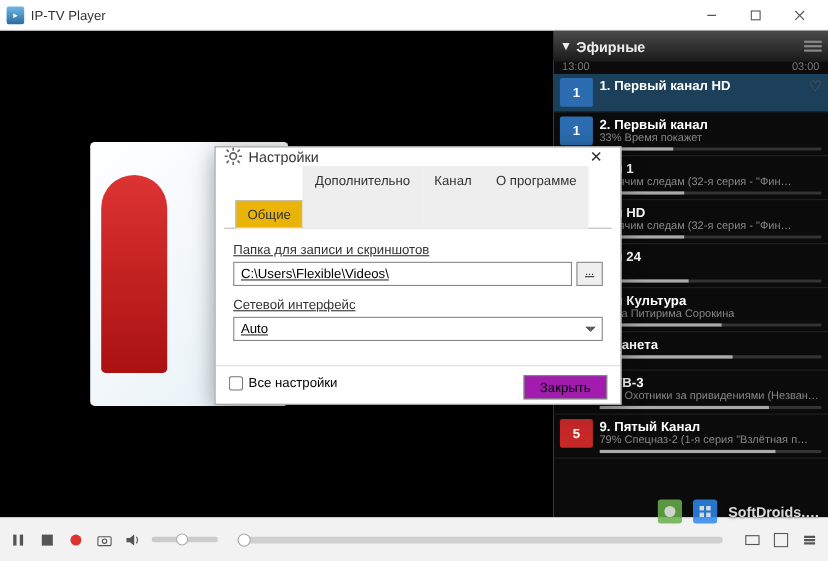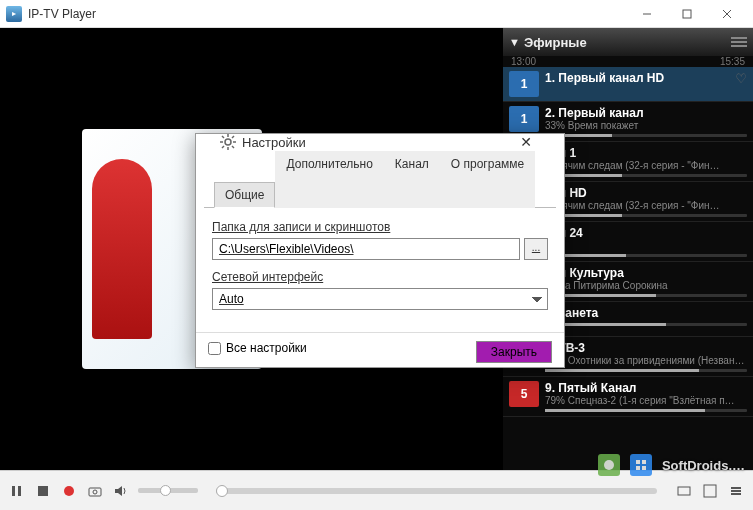--- a/index.html
+++ b/index.html
@@ -41,26 +41,26 @@
 
   .bottom { height: 40px; background:#f2f2f2; border-top:1px solid #ccc; display:flex; align-items:center; padding:0 8px; gap:8px;}
   .bottom .btn { width:18px; height:18px; display:flex;align-items:center;justify-content:center;color:#444;}
   .bottom .btn svg{width:14px;height:14px;}
   .bottom .seek { flex:1; height:6px; border-radius:3px; background: #d0d0d0; position:relative; margin:0 10px;}
   .bottom .seek i{position:absolute;left:0;top:-3px;width:12px;height:12px;border-radius:50%;background:#fff;border:1px solid #aaa;}
   .bottom .vol { width:60px; height:5px; background:#ccc; border-radius:2px; position:relative;}
   .bottom .vol i{position:absolute;left:22px;top:-3px;width:11px;height:11px;border-radius:50%;background:#fff;border:1px solid #aaa;}
 
   .dialog { position:absolute; left:195px; top:133px; width:370px; height:235px; background:#fff; border:1px solid #999; box-shadow:0 4px 20px rgba(0,0,0,.4); display:flex; flex-direction:column;}
-  .dialog .dlg-title { height:30px; display:flex; align-items:center; padding:0 24px; font-size:13px; color:#333;}
+  .dialog .dlg-title { height:30px; display:flex; align-items:center; padding:0 8px; font-size:13px; color:#333;}
   .dialog .dlg-title .gear { width:16px;height:16px;margin-right:6px;}
   .dialog .dlg-title .close { margin-left:auto; width:28px; text-align:center; font-size:14px; color:#333;}
   .dialog .tabs { display:flex; padding-left:10px; gap:0; border-bottom:1px solid #bbb; margin:0 8px; font-size:12px;}
   .dialog .tab { padding:5px 10px; border:1px solid transparent; border-bottom:none; background:#eee; color:#333; position:relative; top:1px;}
-  .dialog .tab.active { background:#e5e5e5; border-color:#bbb; border-bottom:1px solid #fff;margin-top:31px;}
+  .dialog .tab.active { background:#eab308; border-color:#bbb; border-bottom:1px solid #fff;margin-top:31px;}
   .dialog .body { padding:12px 16px; flex:1; font-size:12px; color:#333;text-decoration:underline;}
   .dialog .label { margin-bottom:4px; }
   .dialog .row { display:flex; gap:4px; margin-bottom:10px;}
   .dialog .input { flex:1; border:1px solid #888; height:22px; padding:0 6px; font-size:12px; background:#fff;}
   .dialog .browse { width:24px; height:22px; border:1px solid #888; background:#efefef; font-size:10px; text-align:center; line-height:18px;}
   .dialog .select { width:100%; border:1px solid #888; height:22px; padding:2px 6px; font-size:12px; background:#fff; appearance:none; background-image: linear-gradient(45deg, transparent 50%, #555 50%), linear-gradient(135deg, #555 50%, transparent 50%); background-position: right 10px center, right 5px center; background-size:5px 5px;background-repeat:no-repeat;}
   .dialog .footer { display:flex; align-items:flex-start; padding:8px 12px; border-top:1px solid #ddd; font-size:12px;}
   .dialog .footer .chk { display:flex; align-items:center; gap:5px;}
   .dialog .footer .chk input{width:13px;height:13px;}
   .dialog .footer .closebtn { margin-left:auto; padding:3px 14px; border:1px solid #888; background:#a21caf; font-size:12px;}
@@ -106,21 +106,21 @@
       <span class="arrow">▼</span>
       <span>Эфирные</span>
       <div class="menu">
           <span></span>
           <span></span>
           <span></span>
         </div>
     </div>
     <div style="display:flex;justify-content:space-between;padding:0 8px;font-size:10px;color:#777;">
       <span>13:00</span>
-      <span>15:35</span>
+      <span>03:00</span>
     </div>
     <div class="channels" id="channels">
         <div class="channel selected">
     <div class="logo logo-1">1</div>
     <div class="info">
       <div class="name">1. Первый канал HD</div>
 
     </div>
     <div class="heart">♡</div>
         </div>

